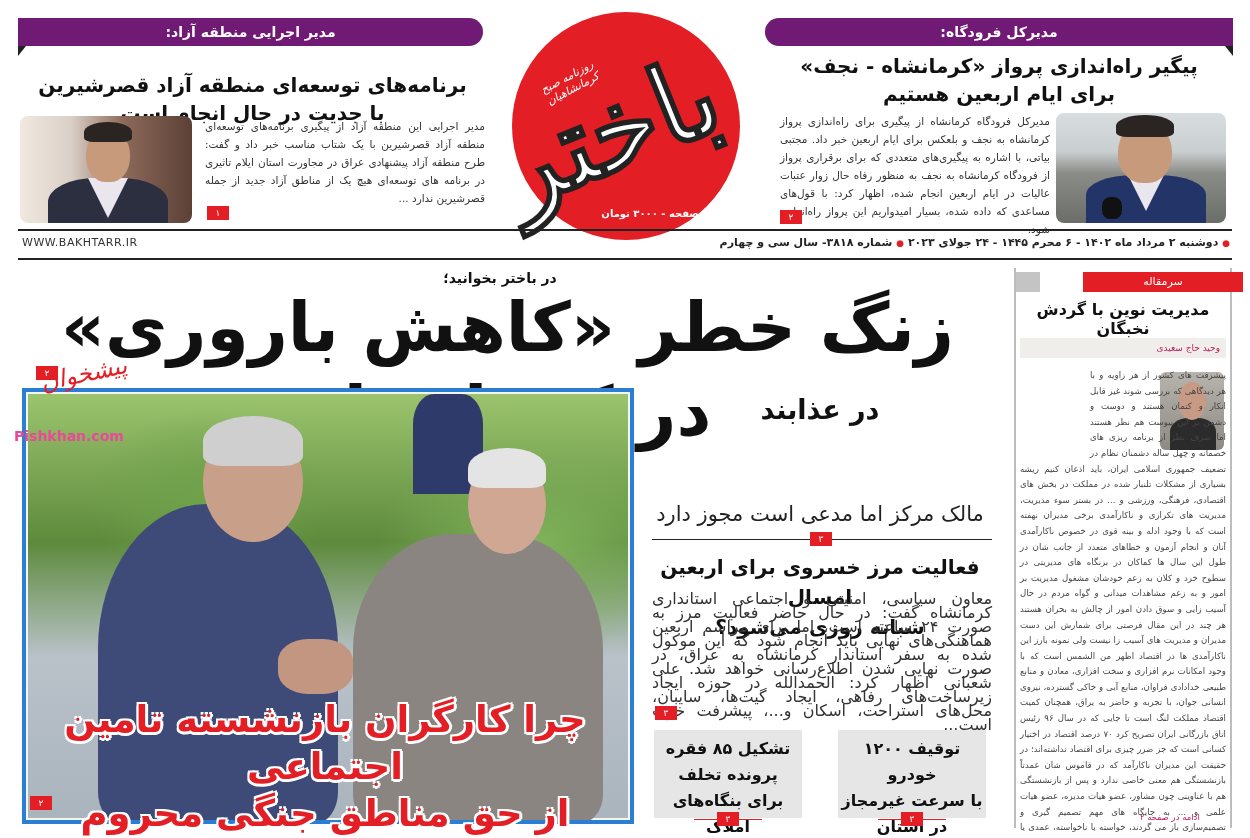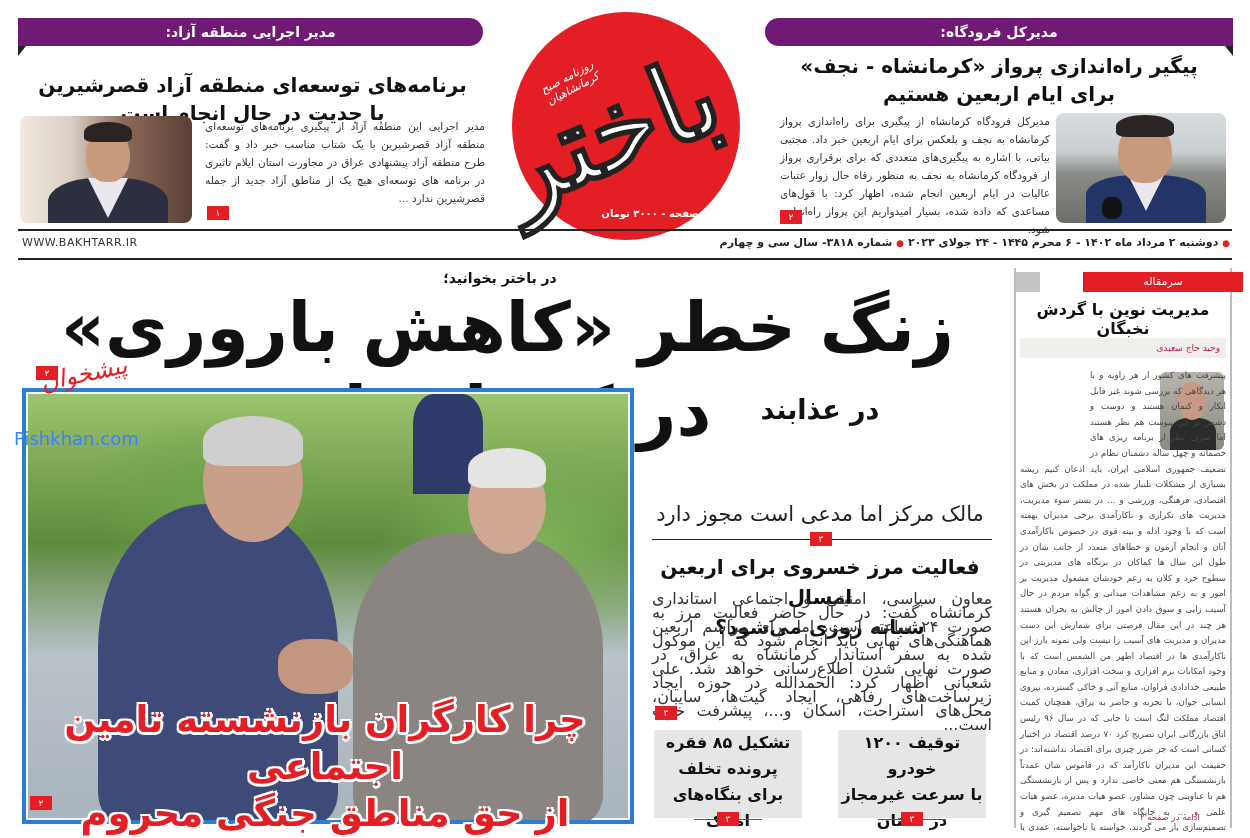--- a/index.html
+++ b/index.html
@@ -129,22 +129,22 @@
   .p2-body { left: 325px; top: 140px; width: 250px; height: 290px; background: #8a8580; border-radius: 40% 40% 10% 10%; }
   .p2-head { left: 440px; top: 60px; width: 78px; height: 100px; background: #d0a792; border-radius: 50%; }
   .p2-hair { left: 440px; top: 54px; width: 78px; height: 40px; background: #e4e4e4; border-radius: 50% 50% 20% 20%; }
   .p3 { left: 385px; top: 0; width: 70px; height: 100px; background: #2d3a6a; border-radius: 30% 30% 0 0; }
 
   .watermark-fa {
     position: absolute; left: 40px; top: 360px; font-size: 24px; color: #e31e24;
     font-family: "DejaVu Serif", serif; font-style: italic; transform: rotate(-12deg);
   }
   .watermark-en {
-    position: absolute; left: 14px; top: 428px; font-size: 18px; color: #3b82f6;
-    direction: ltr; font-weight: normal;
+    position: absolute; left: 14px; top: 428px; font-size: 14px; color: #ec4899;
+    direction: ltr; font-weight: bold;
   }
 
   .lead-headline {
     position: absolute; left: 30px; top: 696px; width: 590px; text-align: center;
     font-size: 37px; font-weight: 900; line-height: 47px; color: #e31e24;
     text-shadow: 2px 2px 0 #fff, -2px -2px 0 #fff, 2px -2px 0 #fff, -2px 2px 0 #fff, 0 3px 0 #fff, 3px 0 0 #fff;
     letter-spacing: -1px;
   }
 
   
@@ -162,20 +162,21 @@
     font-size: 20px; font-weight: bold; line-height: 30px; color: #111;
   }
   .mid-story2-body {
     position: absolute; left: 652px; top: 592px; width: 340px;
     font-size: 16px; line-height: 14px; color: #333; text-align: justify; text-align-last: right;
   }
 
   .brief-box {
     position: absolute; top: 730px; width: 148px; height: 88px; background: #e6e6e6;
     text-align: center; font-size: 16px; font-weight: bold; line-height: 26px; color: #111;
+    padding-top: 6px;
   }
   .brief-box.b1 { left: 838px; }
   .brief-box.b2 { left: 654px; }
   .brief-badge-wrap {
     position: absolute; width: 148px; height: 14px; top: 812px;
   }
   .brief-badge-wrap::before {
     content: ""; position: absolute; left: 40px; right: 40px; top: 7px; height: 1px; background: #e31e24;
   }
   .brief-badge-wrap .page-badge { left: 63px; top: 0; }

